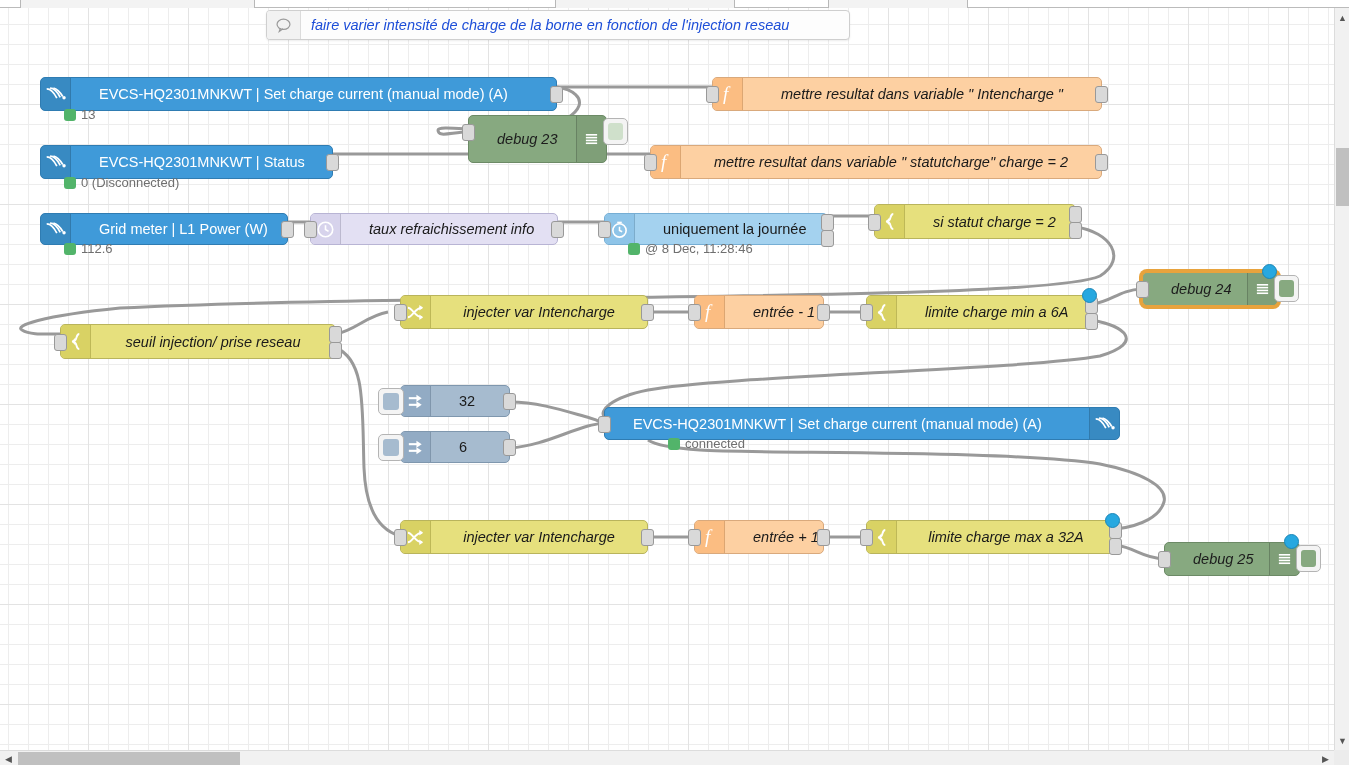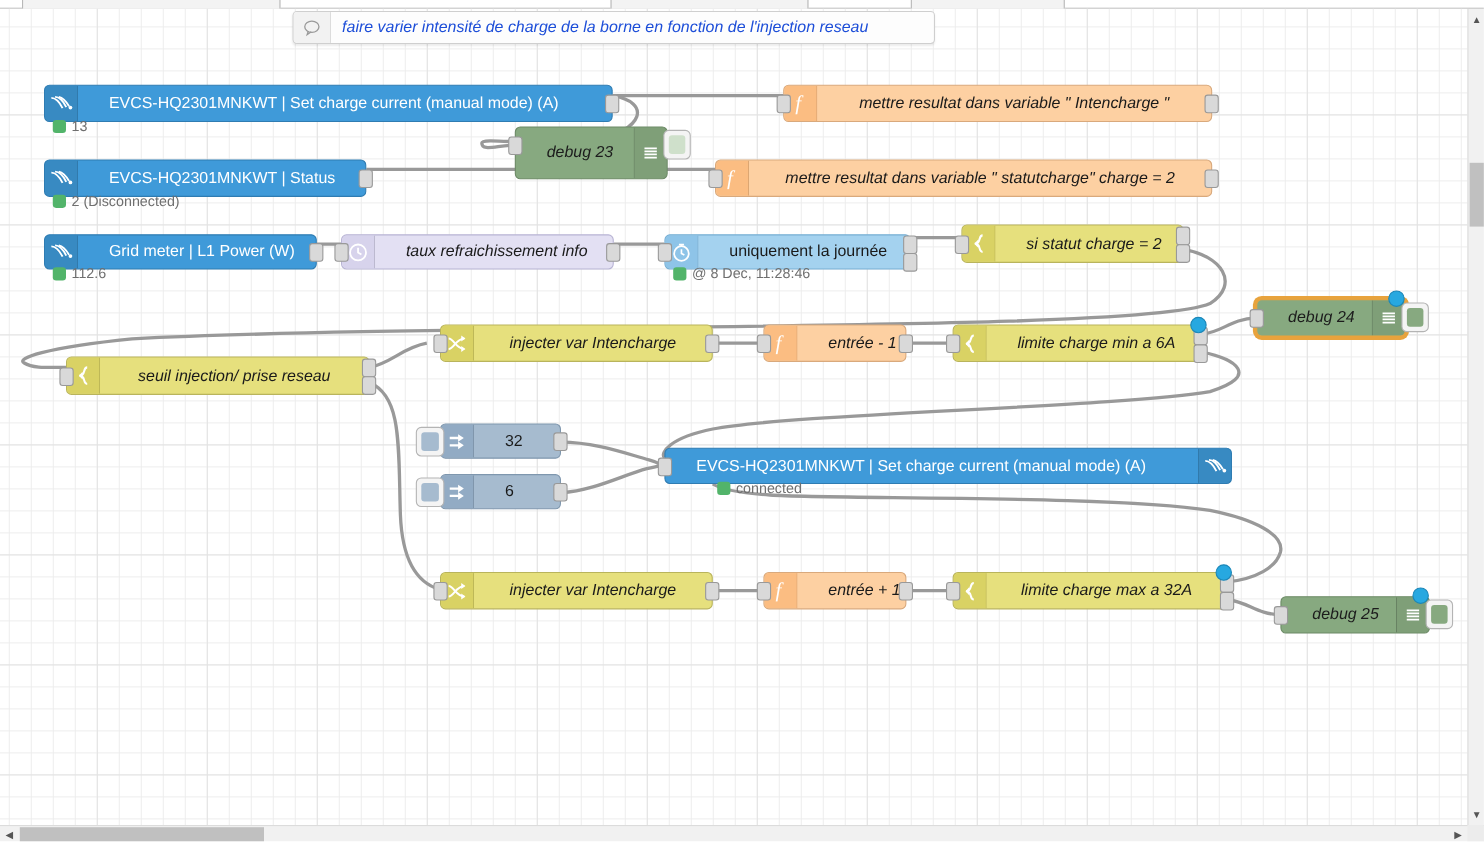--- a/index.html
+++ b/index.html
@@ -138,20 +138,21 @@
     position: absolute; width: 15px; height: 15px; border-radius: 50%;
     background: #27a8e0; border: 1px solid #1c87b8;
   }
 
   
   .status {
     position: absolute;
     display: flex; align-items: center; gap: 5px;
     font-size: 13px; color: #6f6f6f;
     white-space: nowrap;
+    margin-left: 16px;
   }
   .status .dot {
     width: 12px; height: 12px; border-radius: 3px; background:#52b46a; flex:none;
   }
 
   
   .comment {
     position: absolute;
     display: flex; align-items: center;
     background: #fdfdfd;
@@ -295,21 +296,21 @@
           <path d="M6 2 C11 2 15 7 18 13" stroke="#fff" stroke-width="2" fill="none"></path>
           <path d="M10 2 C15 3 18 7 21 12" stroke="#fff" stroke-width="2" fill="none"></path>
           <circle cx="22.5" cy="13.5" r="2" fill="#fff"></circle>
         </svg>
       </span>
       <span class="label">EVCS-HQ2301MNKWT | Status</span>
       <span class="port out" style="top:8px;"></span>
     </div>
     <div class="status" style="left:48px; top:167px;">
       <span class="dot"></span>
-      <span>2 (Disconnected)</span>
+      <span>0 (Disconnected)</span>
     </div>
 
     <div class="node n-function" style="left:712px; top:69px; width:390px; height:34px;">
       <span class="port in" style="top:8px;"></span>
       <span class="icon-box">
         <svg class="gi" width="14" height="20" viewBox="0 0 14 20">
           <text x="2" y="16" font-family="'Liberation Serif',serif" font-style="italic" font-size="19" fill="#fff">f</text>
         </svg>
       </span>
       <span class="label italic center">mettre resultat dans variable " Intencharge "</span>

